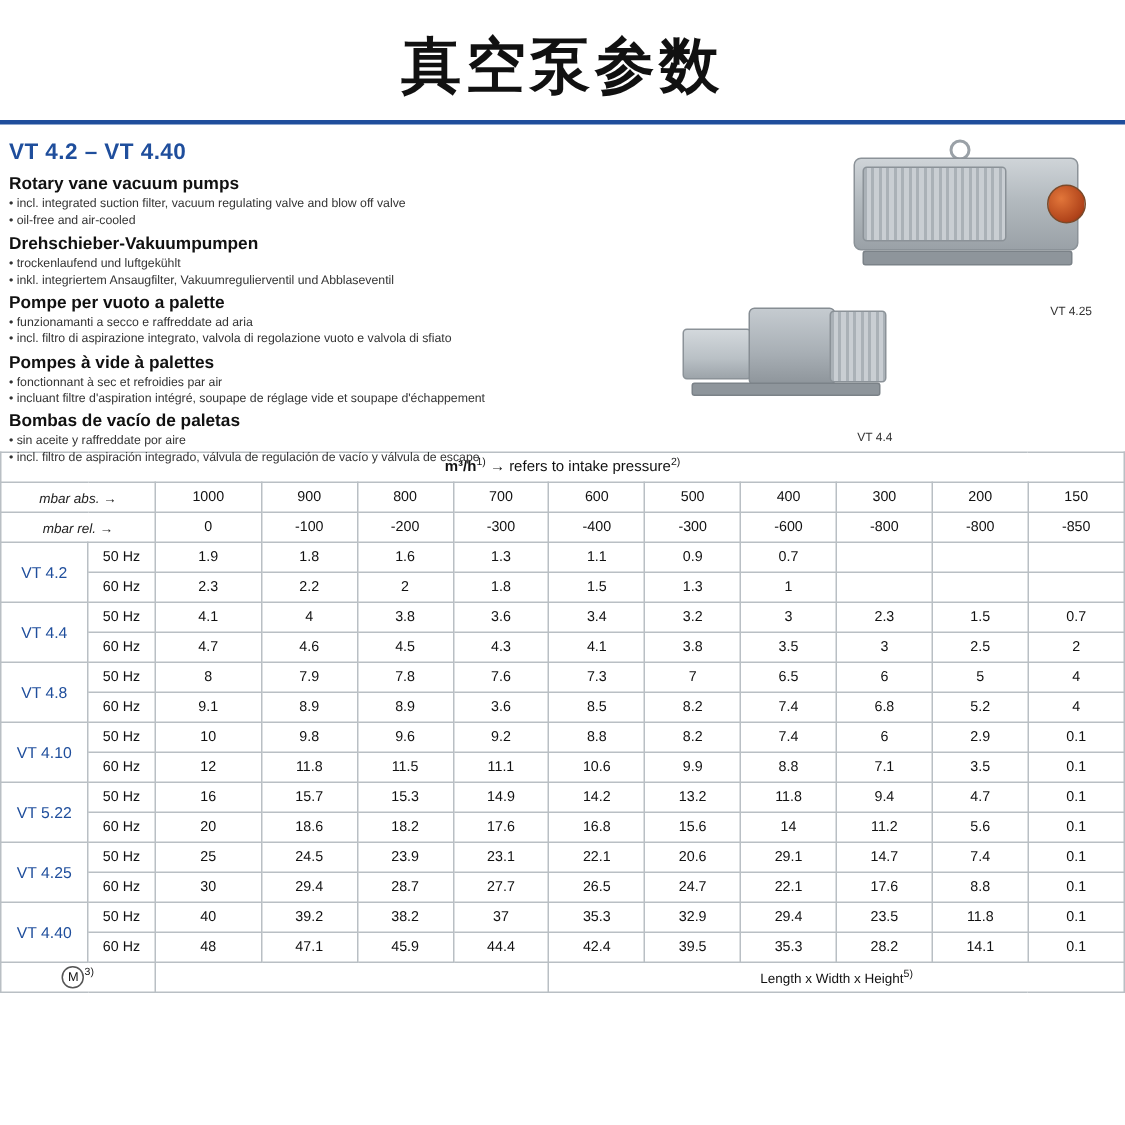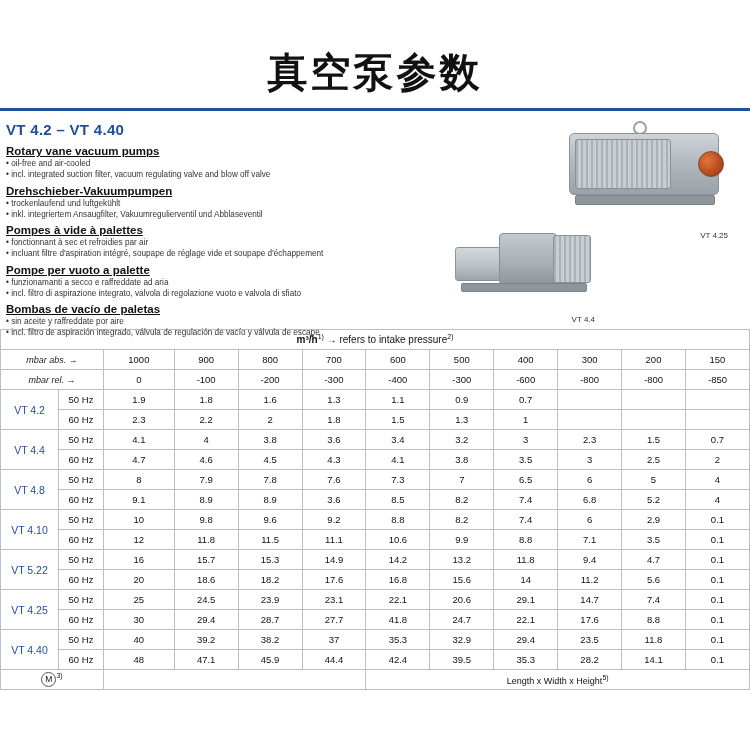--- a/index.html
+++ b/index.html
@@ -3,21 +3,21 @@
 <meta charset="utf-8">
 <style>
   * { box-sizing: border-box; }
   html, body {
     margin: 0; padding: 0;
     width: 750px; height: 750px;
     background: #ffffff;
     font-family: "Liberation Sans", sans-serif;
     overflow: hidden;
   }
-  .page { position: relative; width: 750px; height: 586px; margin-top: 28px; }
+  .page { position: relative; width: 750px; height: 586px; }
 
   
   .title-cn {
     text-align: center;
     font-family: "DejaVu Sans", sans-serif;
     font-size: 40px;
     font-weight: bold;
     color: #111111;
     letter-spacing: 3px;
     padding-top: 22px;
@@ -41,21 +41,20 @@
     font-weight: bold;
     letter-spacing: .3px;
     margin-bottom: 6px;
   }
   .lang-block { margin-bottom: 3px; }
   .lang-title {
     font-size: 11.5px;
     font-weight: bold;
     color: #111;
     line-height: 1.25;
-    text-decoration: underline;
   }
   .lang-line {
     font-size: 8.2px;
     color: #333;
     line-height: 1.35;
   }
 
   
   .photo-big {
     position: absolute;
@@ -179,40 +178,40 @@
 <div class="page">
 
   <div class="title-cn">真空泵参数</div>
   <div class="title-rule"></div>
 
   <div class="header">
     <div class="model-range">VT 4.2 – VT 4.40</div>
 
     <div class="lang-block">
       <div class="lang-title">Rotary vane vacuum pumps</div>
+      <div class="lang-line">• incl. integrated suction filter, vacuum regulating valve and blow off valve</div>
       <div class="lang-line">• oil-free and air-cooled</div>
-      <div class="lang-line">• incl. integrated suction filter, vacuum regulating valve and blow off valve</div>
     </div>
 
     <div class="lang-block">
       <div class="lang-title">Drehschieber-Vakuumpumpen</div>
       <div class="lang-line">• trockenlaufend und luftgekühlt</div>
       <div class="lang-line">• inkl. integriertem Ansaugfilter, Vakuumregulierventil und Abblaseventil</div>
     </div>
 
     <div class="lang-block">
+      <div class="lang-title">Pompe per vuoto a palette</div>
+      <div class="lang-line">• funzionamanti a secco e raffreddate ad aria</div>
+      <div class="lang-line">• incl. filtro di aspirazione integrato, valvola di regolazione vuoto e valvola di sfiato</div>
+    </div>
+
+    <div class="lang-block">
       <div class="lang-title">Pompes à vide à palettes</div>
       <div class="lang-line">• fonctionnant à sec et refroidies par air</div>
       <div class="lang-line">• incluant filtre d'aspiration intégré, soupape de réglage vide et soupape d'échappement</div>
-    </div>
-
-    <div class="lang-block">
-      <div class="lang-title">Pompe per vuoto a palette</div>
-      <div class="lang-line">• funzionamanti a secco e raffreddate ad aria</div>
-      <div class="lang-line">• incl. filtro di aspirazione integrato, valvola di regolazione vuoto e valvola di sfiato</div>
     </div>
 
     <div class="lang-block">
       <div class="lang-title">Bombas de vacío de paletas</div>
       <div class="lang-line">• sin aceite y raffreddate por aire</div>
       <div class="lang-line">• incl. filtro de aspiración integrado, válvula de regulación de vacío y válvula de escape</div>
     </div>
 
     <div class="photo-big">
       <div class="pump-hook" style="left:72px; top:0px;"></div>
@@ -423,21 +422,21 @@
         <td class="thickline-top">14.7</td>
         <td class="thickline-top">7.4</td>
         <td class="thickline-top">0.1</td>
       </tr>
       <tr>
         <td class="hz-cell">60 Hz</td>
         <td>30</td>
         <td>29.4</td>
         <td>28.7</td>
         <td>27.7</td>
-        <td>41.8</td>
+        <td>26.5</td>
         <td>24.7</td>
         <td>22.1</td>
         <td>17.6</td>
         <td>8.8</td>
         <td>0.1</td>
       </tr>
 
       <tr>
         <td class="model-cell thickline-top" rowspan="2">VT 4.40</td>
         <td class="hz-cell thickline-top">50 Hz</td>

